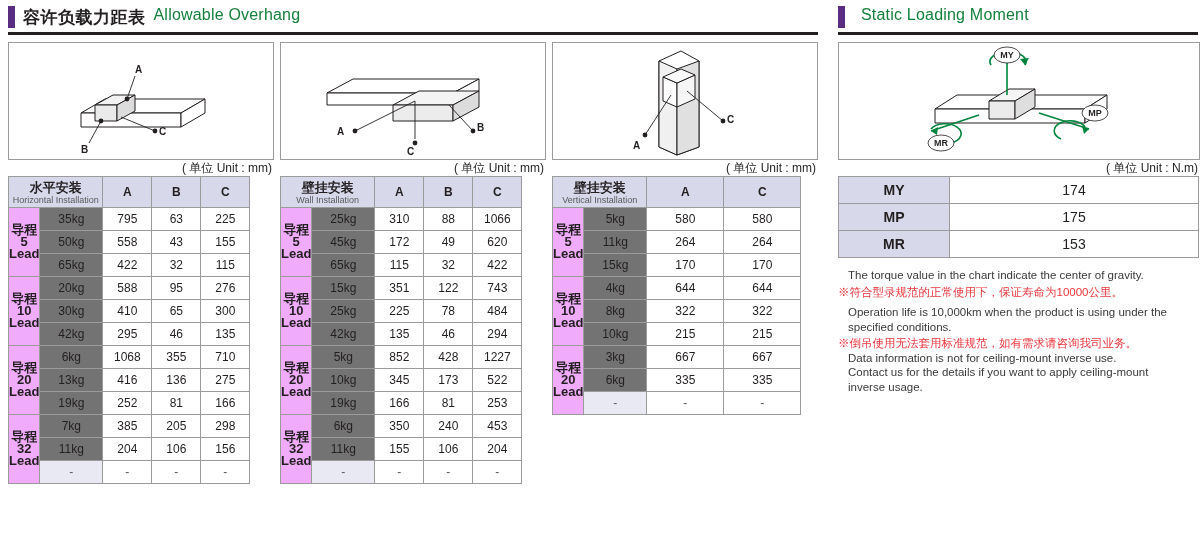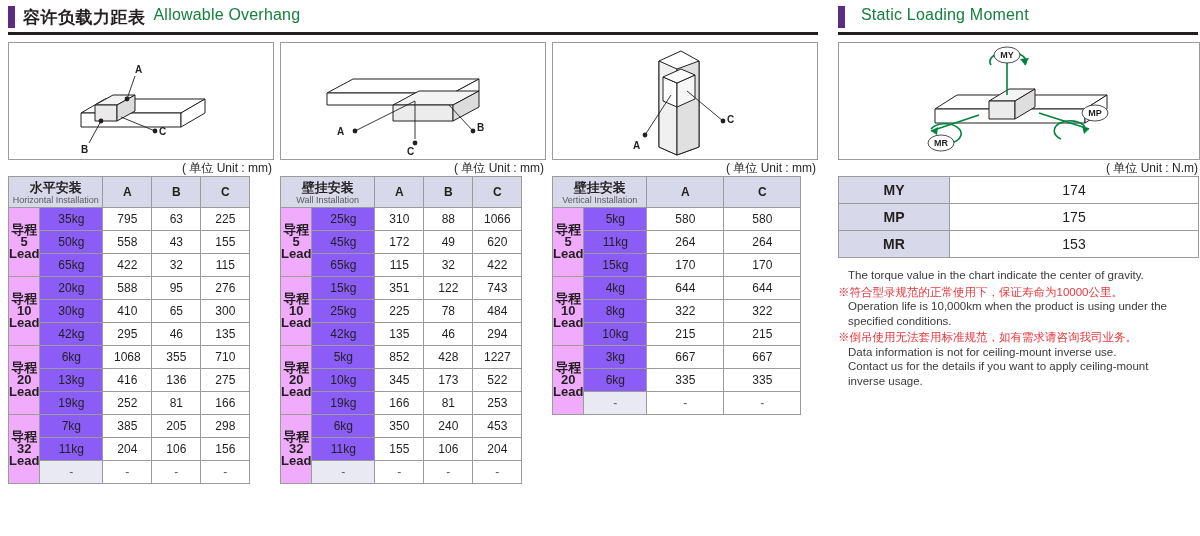--- a/index.html
+++ b/index.html
@@ -39,21 +39,21 @@
   #unit4{left:838px;top:160px;width:360px;}
 
   
   table.t{border-collapse:collapse;position:absolute;font-size:12px;}
   table.t td,table.t th{border:1px solid #9b9b9b;text-align:center;vertical-align:middle;padding:0;}
   .hdr{background:#d7d8ea;font-weight:bold;}
   .hdr-title{background:#d7d8ea;text-align:left;padding-left:6px;}
   .hdr-title .cn{font-size:13px;font-weight:bold;display:block;line-height:15px;}
   .hdr-title .en{font-size:9px;color:#58595b;display:block;line-height:10px;}
   .lead{background:#f0abfc;font-size:13px;line-height:12px;font-weight:bold;}
-  .kg{background:#8b5cf6;font-size:12px;}
+  .kg{background:#737373;font-size:12px;}
   .val{background:#ffffff;}
   .dash{background:#e9e9f4;color:#58595b;}
   .dashw{background:#ffffff;color:#58595b;}
 
   #tbl1{left:8px;top:176px;}
   #tbl2{left:280px;top:176px;}
   #tbl3{left:552px;top:176px;}
   #tbl4{left:838px;top:176px;}
 
   #tbl1 td,#tbl2 td{height:22px;}
@@ -518,21 +518,21 @@
     </tr>
   </tbody>
     </table>
 
   <div class="notes">
     <div class="note-blk">
       <div class="note-sub">The torque value in the chart indicate the center of gravity.</div>
     </div>
     <div class="note-blk">
       <div class="note-red">※符合型录规范的正常使用下，保证寿命为10000公里。</div>
-      <div class="note-sub" style="white-space:pre-line;">Operation life is 10,000km when the product is using under the
+      <div class="note-sub" style="white-space:pre-line;margin-top:6px;">Operation life is 10,000km when the product is using under the
   specified conditions.</div>
     </div>
     <div class="note-blk">
       <div class="note-red">※倒吊使用无法套用标准规范，如有需求请咨询我司业务。</div>
       <div class="note-sub" style="white-space:pre-line;">Data information is not for ceiling-mount inverse use.
   Contact us for the details if you want to apply ceiling-mount
   inverse usage.</div>
     </div>
   </div>
 

